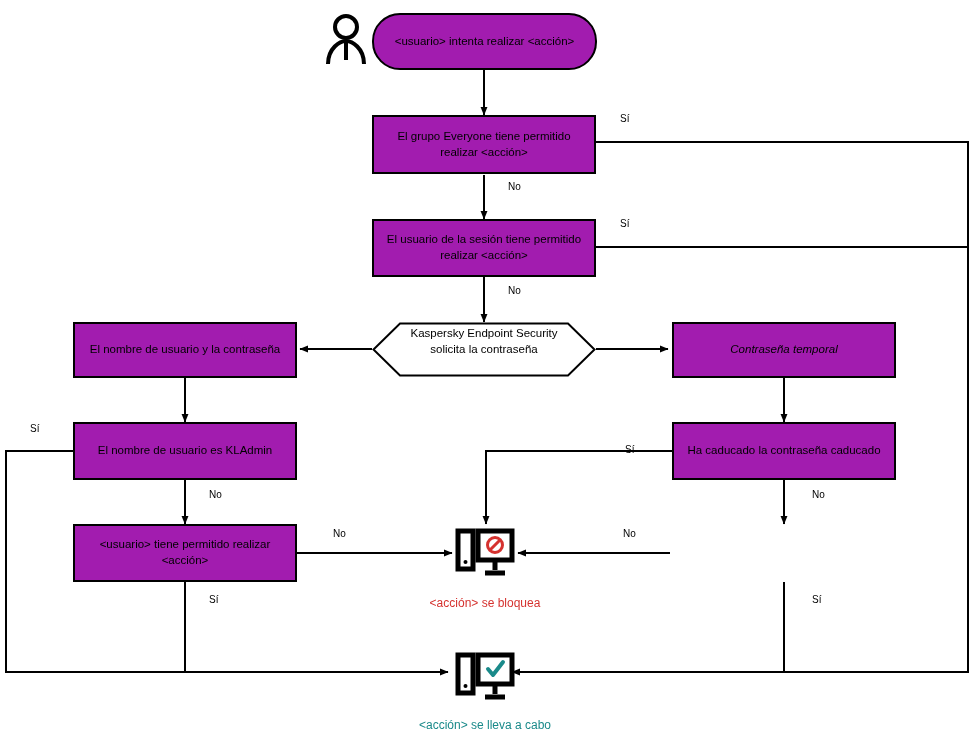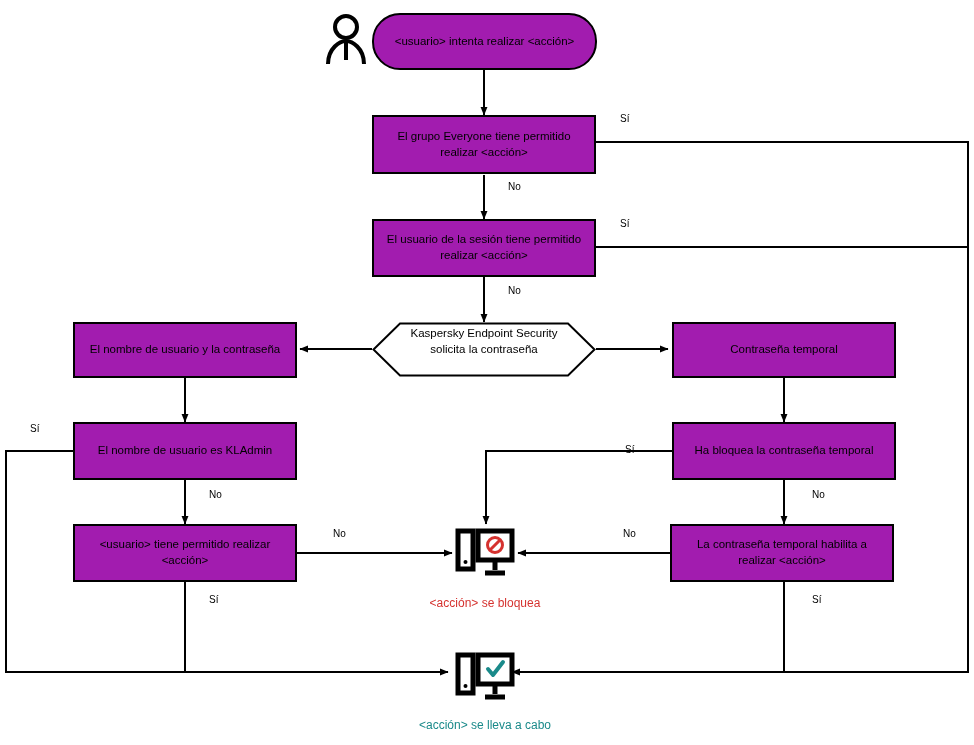--- a/index.html
+++ b/index.html
@@ -163,31 +163,28 @@
   </div>
 
   <div class="node node-rect" style="left:73px; top:422px; width:224px; height:58px;">
     <span>El nombre de usuario es KLAdmin</span>
   </div>
 
   <div class="node node-rect" style="left:73px; top:524px; width:224px; height:58px;">
     <span>&lt;usuario&gt; tiene permitido realizar &lt;acción&gt;</span>
   </div>
 
-  <div class="node node-rect" style="left:672px; top:322px; width:224px; height:56px;">
+  <div class="node node-rect" style="left:672px; top:322px; width:224px; height:56px;font-style:italic;">
     <span>Contraseña temporal</span>
   </div>
 
   <div class="node node-rect" style="left:672px; top:422px; width:224px; height:58px;">
-    <span>Ha bloquea la contraseña temporal</span>
-  </div>
-
-  <div class="node node-rect" style="left:670px; top:524px; width:224px; height:58px;">
-    <span>La contraseña temporal habilita a realizar &lt;acción&gt;</span>
-  </div>
+    <span>Ha caducado la contraseña caducado</span>
+  </div>
+
 
   <span class="edge-label" style="left:620px; top:113px;">Sí</span>
   <span class="edge-label" style="left:508px; top:181px;">No</span>
   <span class="edge-label" style="left:620px; top:218px;">Sí</span>
   <span class="edge-label" style="left:508px; top:285px;">No</span>
   <span class="edge-label" style="left:30px; top:423px;">Sí</span>
   <span class="edge-label" style="left:209px; top:489px;">No</span>
   <span class="edge-label" style="left:333px; top:528px;">No</span>
   <span class="edge-label" style="left:209px; top:594px;">Sí</span>
   <span class="edge-label" style="left:625px; top:444px;">Sí</span>

